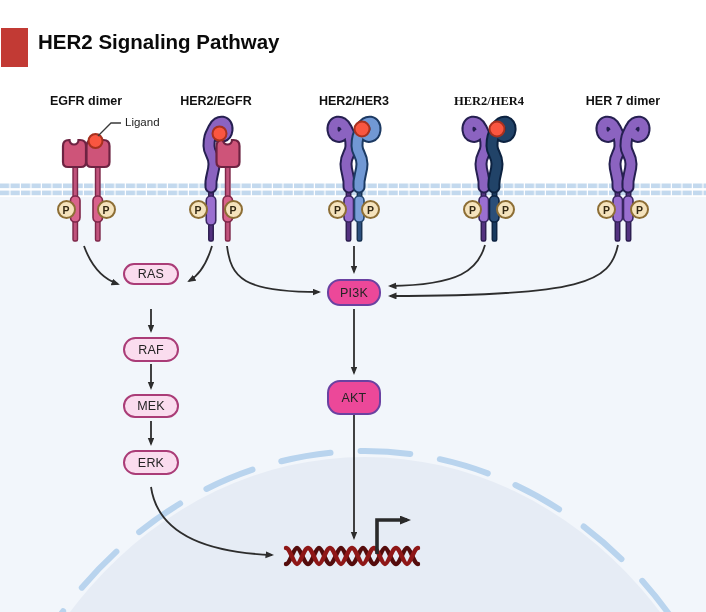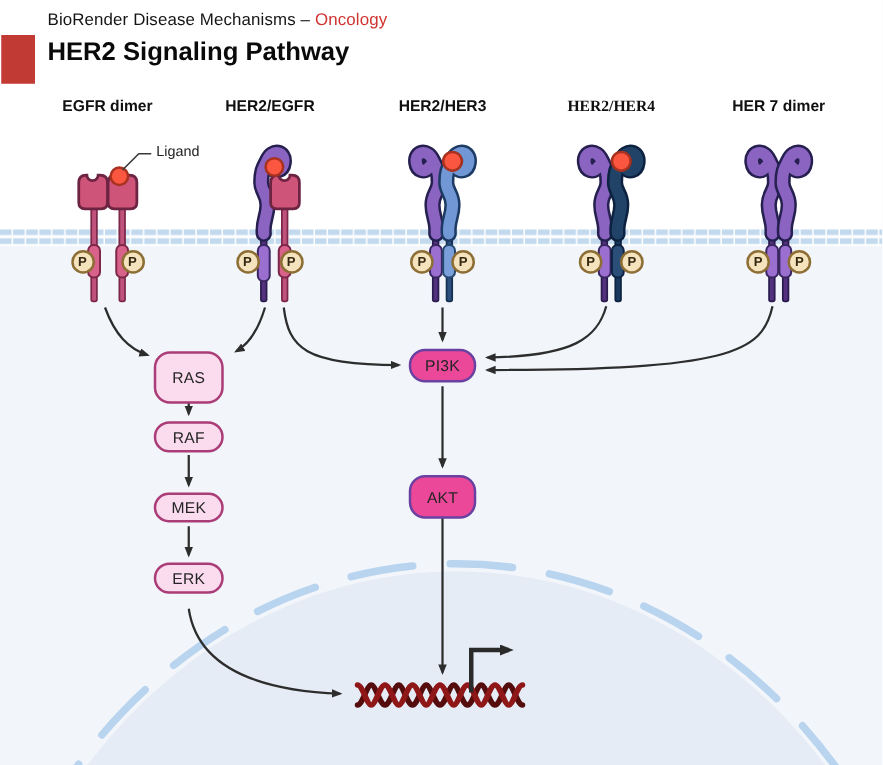--- a/index.html
+++ b/index.html
@@ -9,21 +9,21 @@
   }
   #scene{position:absolute;left:0;top:0;}
 
   
   .red-block{position:absolute;left:1px;top:28px;width:27px;height:39px;background:#c23a34;}
   .series-line{position:absolute;left:38px;top:8px;font-size:13.5px;letter-spacing:.1px;color:#141414;white-space:nowrap;}
   .series-line .hl{color:#cf3431;}
   .page-title{position:absolute;left:38px;top:30px;font-size:20.5px;font-weight:700;color:#0a0a0a;white-space:nowrap;}
 
   
-  .rlabel{position:absolute;top:78px;width:130px;text-align:center;font-size:12.5px;font-weight:700;color:#101010;}
+  .rlabel{position:absolute;top:94px;width:130px;text-align:center;font-size:12.5px;font-weight:700;color:#101010;}
   .ligand-label{position:absolute;left:125px;top:116px;font-size:11.5px;color:#232323;}
 
   
   .node{position:absolute;display:flex;align-items:center;justify-content:center;
         box-sizing:border-box;border:2px solid;border-radius:13px;
         font-size:12.5px;color:#242424;letter-spacing:.2px;}
   .node.pink{background:#fadcee;border-color:#aa3c77;}
   .node.purple{background:#ec4899;border-color:#6a41a1;}
 
   
@@ -183,45 +183,41 @@
           <use href="#hook" class="i"></use>
         </g>
       <rect class="prect her2-r" x="13" y="87" width="9.5" height="26" rx="4.5"></rect>
       <rect class="prect her2-r" x="23.5" y="87" width="9.5" height="26" rx="4.5"></rect>
     </g>
 
     <path class="leader" d="M 121 123 L 111 123 L 98 136"></path>
   </svg>
 
   <div class="red-block"></div>
-  <div class="series-line">
-    <span>BioRender Disease Mechanisms –</span>
-    <span class="hl">Oncology</span>
-  </div>
   <div class="page-title">HER2 Signaling Pathway</div>
 
   <div class="rlabel" style="left:21px;">EGFR dimer</div>
   <div class="rlabel" style="left:151px;">HER2/EGFR</div>
   <div class="rlabel" style="left:289px;">HER2/HER3</div>
   <div class="rlabel" style="left:424px;font-family:Liberation Serif, serif;">HER2/HER4</div>
   <div class="rlabel" style="left:558px;">HER 7 dimer</div>
   <div class="ligand-label">Ligand</div>
 
   <div class="pcirc" style="left:56.5px;top:200px;">P</div>
   <div class="pcirc" style="left:96.5px;top:200px;">P</div>
   <div class="pcirc" style="left:188.5px;top:200px;">P</div>
   <div class="pcirc" style="left:223.5px;top:200px;">P</div>
   <div class="pcirc" style="left:328px;top:200px;">P</div>
   <div class="pcirc" style="left:361px;top:200px;">P</div>
   <div class="pcirc" style="left:463px;top:200px;">P</div>
   <div class="pcirc" style="left:496px;top:200px;">P</div>
   <div class="pcirc" style="left:597px;top:200px;">P</div>
   <div class="pcirc" style="left:630px;top:200px;">P</div>
 
-  <div class="node pink" style="left:123px;top:281px;width:56px;height:42px;text-align:right;">RAS</div>
+  <div class="node pink" style="left:123px;top:263px;width:56px;height:22px;text-align:right;">RAS</div>
   <div class="node pink" style="left:123px;top:337px;width:56px;height:25px;">RAF</div>
   <div class="node pink" style="left:123px;top:394px;width:56px;height:24px;">MEK</div>
   <div class="node pink" style="left:123px;top:450px;width:56px;height:25px;">ERK</div>
   <div class="node purple" style="left:327px;top:279px;width:54px;height:27px;">PI3K</div>
   <div class="node purple" style="left:327px;top:380px;width:54px;height:35px;">AKT</div>
 
 
 </div>
 
 </body></html>

